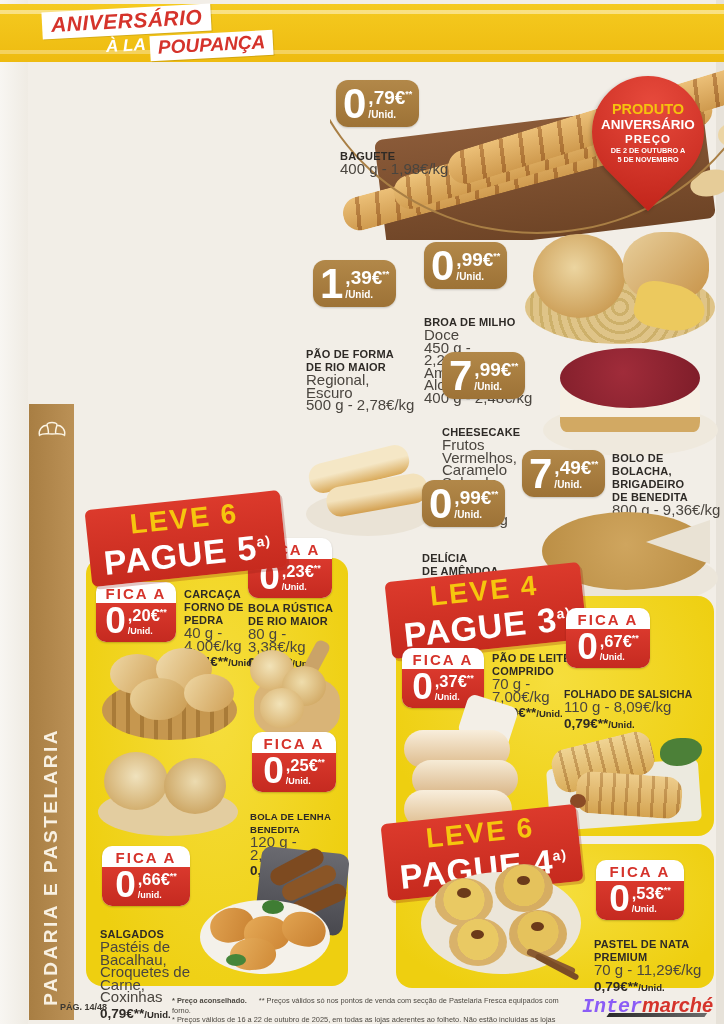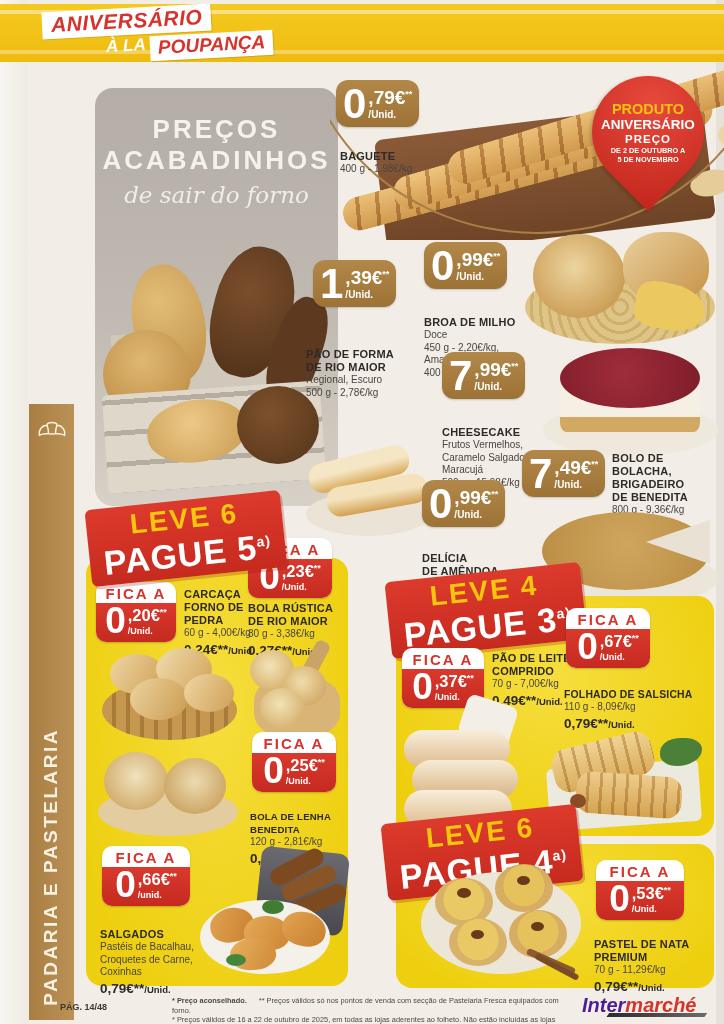--- a/index.html
+++ b/index.html
@@ -37,21 +37,21 @@
   .pu{font-size:10px;font-weight:bold;margin-top:2px;}
   
   .badge-fica{background:#fff;border-radius:10px;overflow:hidden;box-shadow:0 1px 2px rgba(0,0,0,.22);}
   .fh{color:#d5332b;font-weight:bold;font-size:15px;text-align:center;padding:3px 6px 1px;letter-spacing:2px;}
   .fb{background:linear-gradient(#da392d,#c52a20);color:#fff;padding:1px 5px 4px;}
   .badge-fica .pi{font-size:37px;}
   .badge-fica .pd{font-size:16.5px;}
   .badge-fica .pu{font-size:9px;}
   
   .name{font-weight:bold;font-size:11px;line-height:13px;color:#2e2a26;letter-spacing:.2px;}
-  .det{font-size:10px;line-height:12.5px;color:#4a453f;}
+  .det{font-size:15px;line-height:12.5px;color:#4a453f;}
   .p2{font-weight:bold;font-size:13.5px;color:#2e2a26;margin-top:2px;}
   .p2 .p2u{font-size:9.5px;font-weight:bold;}
   
   .panel{background:radial-gradient(ellipse at 50% 35%,#f6de3d,#eecf10 80%);border-radius:16px;}
   
   .promo{background:linear-gradient(#dc3a2c,#c62a1e);color:#fff;transform:rotate(-6deg);border-radius:6px;
          padding:5px 14px 7px;text-align:center;box-shadow:2px 3px 0 rgba(140,25,15,.25);}
   .pm1{color:#f6c60e;font-weight:bold;font-size:28px;line-height:28px;letter-spacing:2px;}
   .pm2{color:#fff;font-weight:bold;font-size:34px;line-height:32px;letter-spacing:1px;}
   .pm2 sup{font-size:14px;}
@@ -67,21 +67,21 @@
   
   .ph{position:absolute;}
   .s{position:absolute;}
   
   .wm{left:150px;top:520px;width:574px;text-align:center;font-size:44px;font-weight:bold;
       color:rgba(95,90,84,.42);letter-spacing:3px;z-index:40;pointer-events:none;}
   
   .pgnum{font-size:9px;font-weight:bold;color:#3c3832;}
   .notes{font-size:7.4px;line-height:9.6px;color:#4c4841;}
   .notes b{margin-right:12px;}
-  .lg1{font-weight:bold;font-style:italic;font-size:20px;color:#4c1d95;}
+  .lg1{font-weight:bold;font-style:italic;font-size:20px;color:#8b5cf6;font-family:Liberation Mono, monospace;}
   .lg2{font-weight:bold;font-style:italic;font-size:20px;color:#d5332b;}
   .lgu{position:absolute;left:26px;top:19px;width:98px;height:3.5px;background:linear-gradient(90deg,#2b2b2b,#6a6a6a);transform:skewX(-35deg);}
 </style>
 </head>
 <body>
 
 <div class="page">
   <div class="abs edge-l"></div>
   <div class="abs edge-r"></div>
 
@@ -93,36 +93,20 @@
     <div class="stk2">POUPANÇA</div>
   </div>
 
   <div class="abs sidebar">
     <svg width="30" height="22" viewBox="0 0 24 16" style="position:absolute;top:14px;left:8px;">
       <path d="M2 13 C1 9 4 5 8 5 C7.5 2 16.5 2 16 5 C20 5 23 9 22 13 C19 11 15.5 12 12 12 C8.5 12 5 11 2 13 Z M8 5 C9 8 9.5 10 9 12 M16 5 C15 8 14.5 10 15 12" fill="none" stroke="#fbf3e2" stroke-width="1.2"></path>
     </svg>
     <div class="vtext">PADARIA E PASTELARIA</div>
   </div>
 
-  <div class="abs hero">
-    <div class="hero-t" style="margin-top:26px;">PREÇOS</div>
-    <div class="hero-t">ACABADINHOS</div>
-    <div class="hero-sub">de sair do forno</div>
-
-    <div class="ph" style="left:0;top:150px;width:243px;height:268px;">
-      <div class="s" style="left:18px;top:92px;width:205px;height:90px;background:#cfc8bb;transform:rotate(-3deg);"></div>
-      <div class="s" style="left:118px;top:8px;width:78px;height:132px;border-radius:45%;background:radial-gradient(circle at 40% 35%,#7a4e2c,#4f3018);transform:rotate(14deg);"></div>
-      <div class="s" style="left:38px;top:26px;width:72px;height:120px;border-radius:48%;background:radial-gradient(circle at 40% 30%,#e2bd77,#bd8d46);transform:rotate(-10deg);"></div>
-      <div class="s" style="left:178px;top:58px;width:48px;height:110px;border-radius:40%;background:#5d3a1f;transform:rotate(18deg);"></div>
-      <div class="s" style="left:8px;top:92px;width:88px;height:88px;border-radius:50%;background:radial-gradient(circle at 45% 35%,#dfb873,#b9863e);"></div>
-      <div class="s" style="left:10px;top:150px;width:218px;height:98px;background:repeating-linear-gradient(0deg,#ded7ca 0 26px,#b5ad9f 26px 31px);transform:rotate(-4deg);border-radius:5px;"></div>
-      <div class="s" style="left:52px;top:162px;width:100px;height:62px;border-radius:48%;background:radial-gradient(circle at 45% 35%,#ecc987,#c89a50);transform:rotate(-8deg);"></div>
-      <div class="s" style="left:142px;top:148px;width:82px;height:78px;border-radius:50%;background:radial-gradient(circle at 40% 35%,#7d512c,#54341a);"></div>
-    </div>
-  </div>
 
   <div class="abs" style="left:330px;top:62px;width:394px;height:178px;overflow:hidden;">
     <div class="s" style="left:50px;top:58px;width:330px;height:118px;background:linear-gradient(#8a5a38,#6e4426);transform:rotate(-7deg);border-radius:8px;"></div>
     <div class="s" style="left:8px;top:96px;width:330px;height:34px;border-radius:18px;transform:rotate(-15deg);background:linear-gradient(#ecc078,#cf9a4e),repeating-linear-gradient(100deg,transparent 0 16px,rgba(150,95,40,.45) 16px 20px);background-blend-mode:multiply;"></div>
     <div class="s" style="left:58px;top:72px;width:330px;height:34px;border-radius:18px;transform:rotate(-16deg);background:linear-gradient(#efc67e,#d19c4f),repeating-linear-gradient(100deg,transparent 0 16px,rgba(150,95,40,.45) 16px 20px);background-blend-mode:multiply;"></div>
     <div class="s" style="left:112px;top:46px;width:320px;height:34px;border-radius:18px;transform:rotate(-17deg);background:linear-gradient(#ecc078,#cf9a4e),repeating-linear-gradient(100deg,transparent 0 16px,rgba(150,95,40,.45) 16px 20px);background-blend-mode:multiply;"></div>
     <div class="s" style="left:388px;top:60px;width:36px;height:26px;border-radius:50%;background:#ecd5a4;"></div>
     <div class="s" style="left:360px;top:108px;width:42px;height:26px;border-radius:50%;background:#e6cc98;transform:rotate(-14deg);"></div>
     <div class="s" style="left:-30px;top:-262px;width:470px;height:430px;border-radius:50%;border:2.5px solid #a97f45;"></div>
   </div>
@@ -284,21 +268,21 @@
       <span class="pcol">
             <span class="pd"><span>,20€</span><sup>**</sup></span>
       <span class="pu">/Unid.</span>
           </span>
         </div>
       </div>
   </div>
   <div class="abs" style="left:184px;top:588px;width:90px;">
     <div class="name">CARCAÇA</div>
     <div class="name">FORNO DE PEDRA</div>
-    <div class="det">60 g - 4,00€/kg</div>
+    <div class="det">40 g - 4,00€/kg</div>
     <div class="p2"><span>0,24€**</span><span class="p2u">/Unid.</span></div>
   </div>
 
   <div class="ph" style="left:94px;top:648px;width:150px;height:98px;">
     <div class="s" style="left:8px;top:32px;width:135px;height:60px;border-radius:50%;background:repeating-linear-gradient(90deg,#c6974f 0 10px,#a97b38 10px 14px);"></div>
     <div class="s" style="left:16px;top:6px;width:54px;height:40px;border-radius:50%;background:linear-gradient(120deg,#eed7a4,#cf9f55);"></div>
     <div class="s" style="left:62px;top:0;width:56px;height:42px;border-radius:50%;background:linear-gradient(120deg,#f0dcae,#d2a45a);"></div>
     <div class="s" style="left:36px;top:30px;width:58px;height:42px;border-radius:50%;background:linear-gradient(120deg,#ecd49e,#c99a50);"></div>
     <div class="s" style="left:90px;top:26px;width:50px;height:38px;border-radius:50%;background:linear-gradient(120deg,#eed7a4,#cf9f55);"></div>
   </div>

